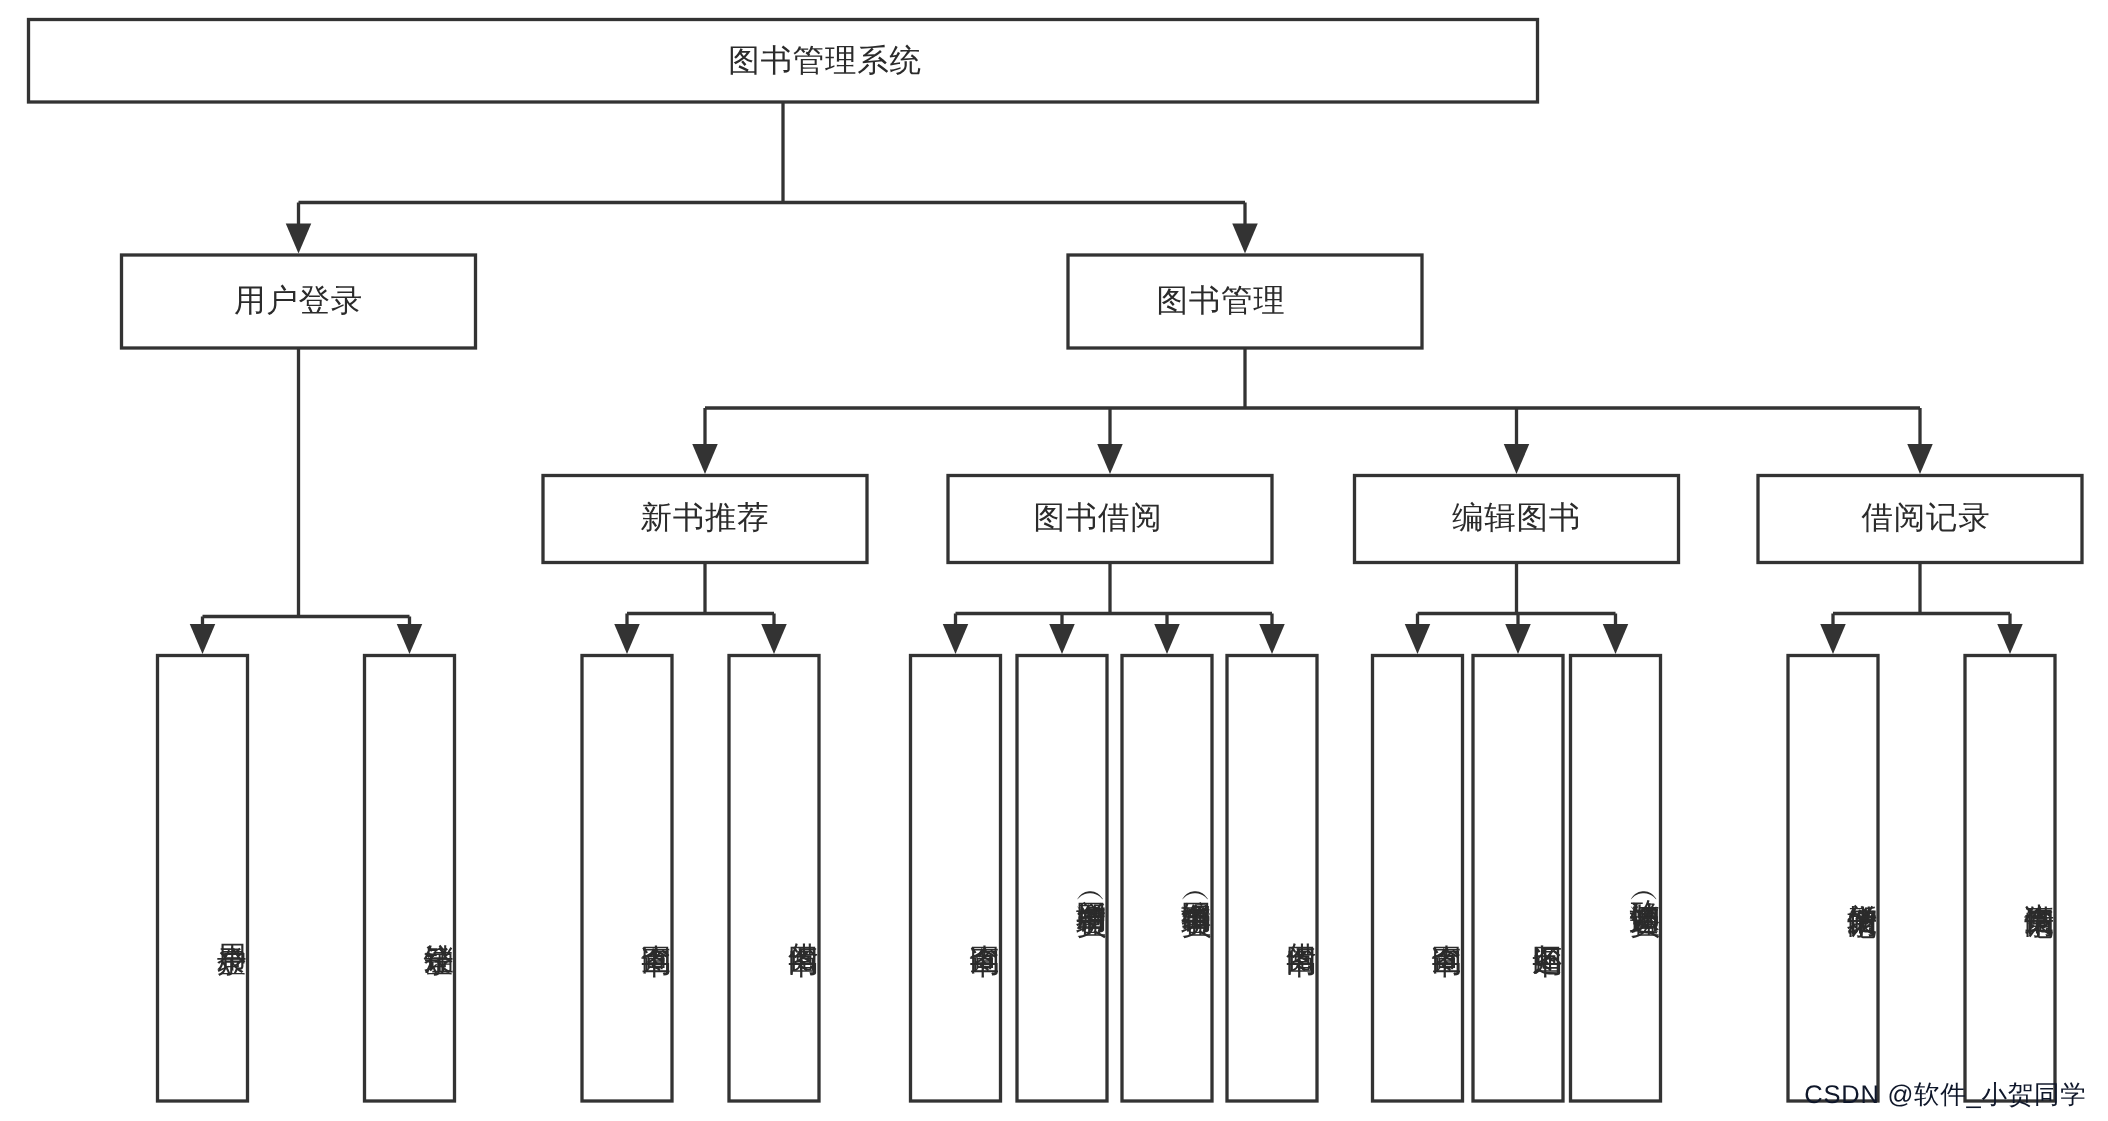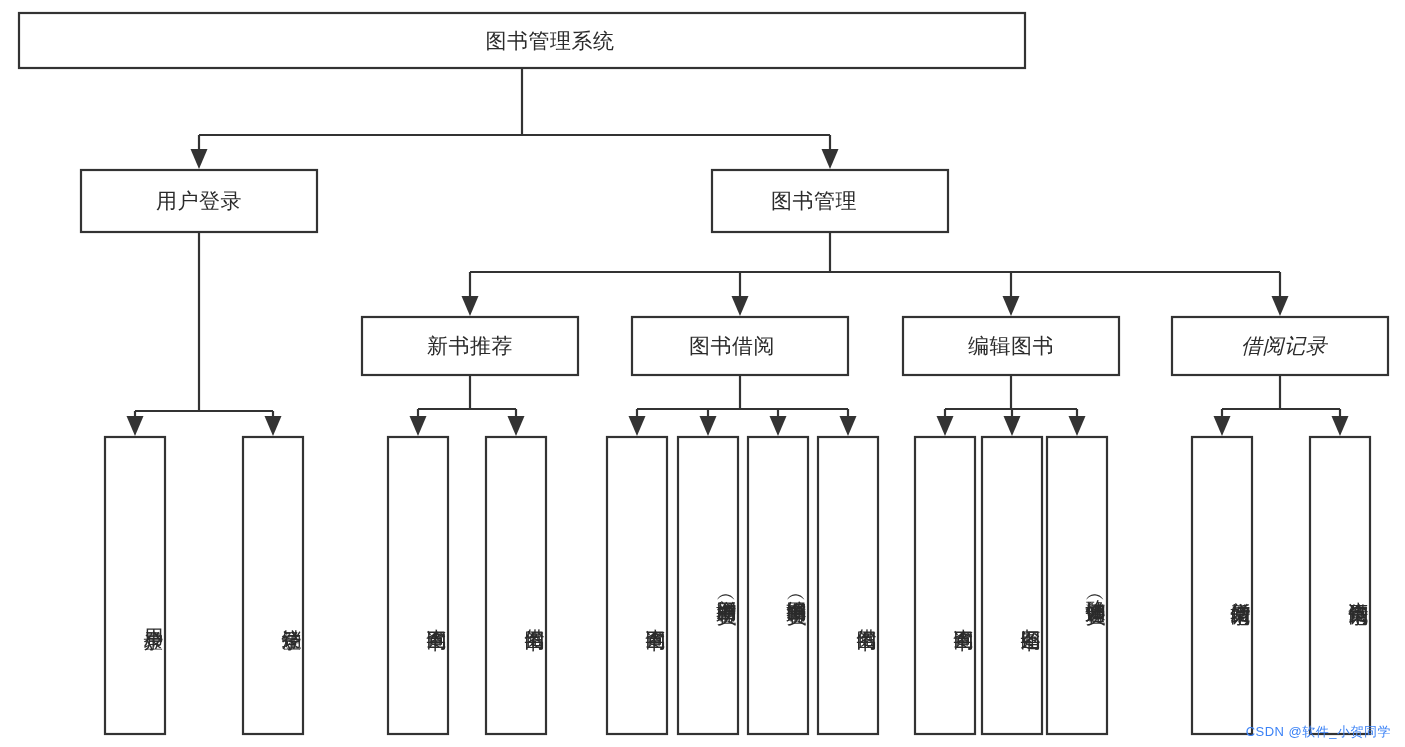--- a/index.html
+++ b/index.html
@@ -66,22 +66,22 @@
   }
   .node-hit {
     position: absolute;
     cursor: pointer;
     background: transparent;
   }
   #watermark {
     position: absolute;
     right: 14px;
     bottom: 6px;
-    font-size: 13px;
-    color: #3b82f6;
+    font-size: 17px;
+    color: #0f172a;
     font-family: "Liberation Sans", "DejaVu Sans", sans-serif;
     white-space: nowrap;
     letter-spacing: 0.5px;
   }
 </style>
 </head>
 <body>
 
 <div id="canvas">
   <svg id="diagram" viewBox="0 0 1405 747" preserveAspectRatio="none">
@@ -168,21 +168,21 @@
       <div class="node-label horizontal" style="left: 81px; top: 170px; width: 236px; height: 62px;">用户登录</div>
       <div class="node-hit" title="用户登录" style="left: 81px; top: 170px; width: 236px; height: 62px;"></div>
       <div class="node-label horizontal" style="left: 712px; top: 170px; width: 204px; height: 62px;">图书管理</div>
       <div class="node-hit" title="图书管理" style="left: 712px; top: 170px; width: 236px; height: 62px;"></div>
       <div class="node-label horizontal" style="left: 362px; top: 317px; width: 216px; height: 58px;">新书推荐</div>
       <div class="node-hit" title="新书推荐" style="left: 362px; top: 317px; width: 216px; height: 58px;"></div>
       <div class="node-label horizontal" style="left: 632px; top: 317px; width: 200px; height: 58px;">图书借阅</div>
       <div class="node-hit" title="图书借阅" style="left: 632px; top: 317px; width: 216px; height: 58px;"></div>
       <div class="node-label horizontal" style="left: 903px; top: 317px; width: 216px; height: 58px;">编辑图书</div>
       <div class="node-hit" title="当前借阅" style="left: 903px; top: 317px; width: 216px; height: 58px;"></div>
-      <div class="node-label horizontal" style="left: 1172px; top: 317px; width: 224px; height: 58px; font-style: italic;">借阅记录</div>
+      <div class="node-label horizontal" style="left: 1172px; top: 317px; width: 224px; height: 58px;">借阅记录</div>
       <div class="node-hit" title="借阅记录" style="left: 1172px; top: 317px; width: 216px; height: 58px;"></div>
       <div class="node-label vertical" style="left: 105px; top: 437px; width: 60px; height: 297px; justify-content: center; padding-top: 58px;">用户登录</div>
       <div class="node-hit" title="用户登录" style="left: 105px; top: 437px; width: 60px; height: 297px;"></div>
       <div class="node-label vertical" style="left: 243px; top: 437px; width: 60px; height: 297px; justify-content: center; padding-top: 58px;">注销登录</div>
       <div class="node-hit" title="注销登录" style="left: 243px; top: 437px; width: 60px; height: 297px;"></div>
       <div class="node-label vertical" style="left: 388px; top: 437px; width: 60px; height: 297px; justify-content: center; padding-top: 58px;">查询图书</div>
       <div class="node-hit" title="查询图书" style="left: 388px; top: 437px; width: 60px; height: 297px;"></div>
       <div class="node-label vertical" style="left: 486px; top: 437px; width: 60px; height: 297px; justify-content: center; padding-top: 58px;">借阅图书</div>
       <div class="node-hit" title="借阅图书" style="left: 486px; top: 437px; width: 60px; height: 297px;"></div>
       <div class="node-label vertical" style="left: 607px; top: 437px; width: 60px; height: 297px; justify-content: center; padding-top: 58px;">查询图书</div>

